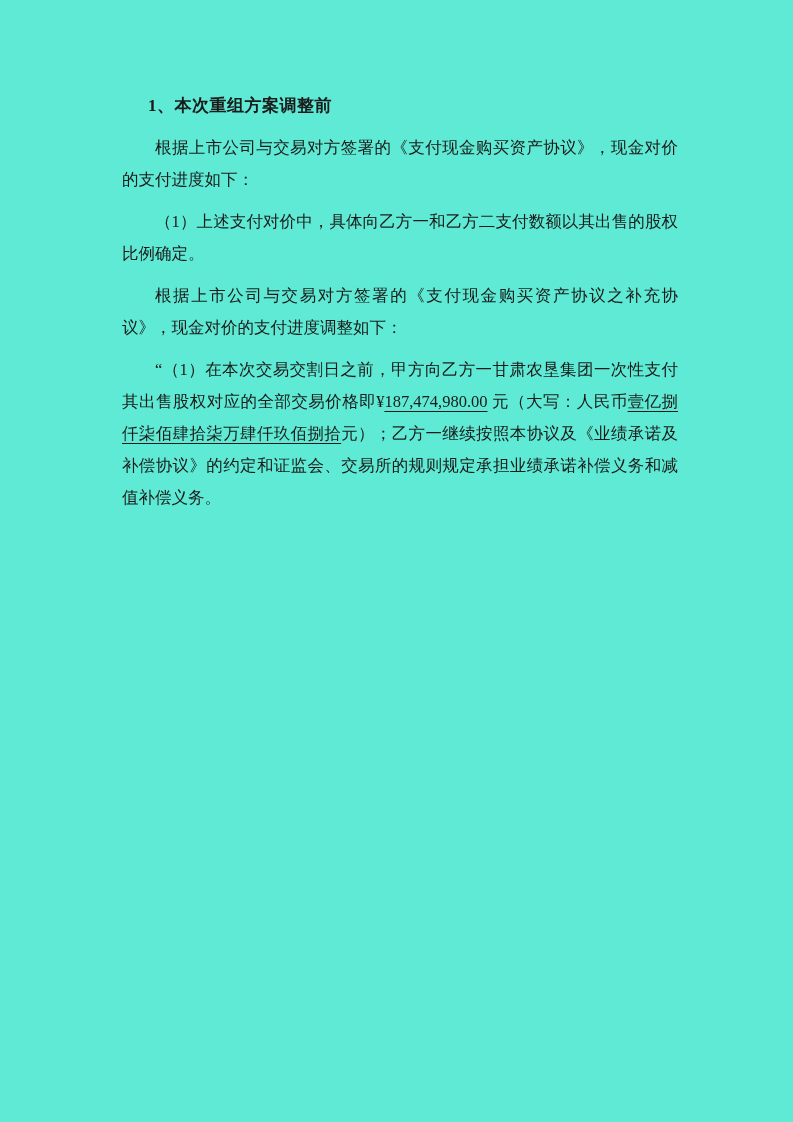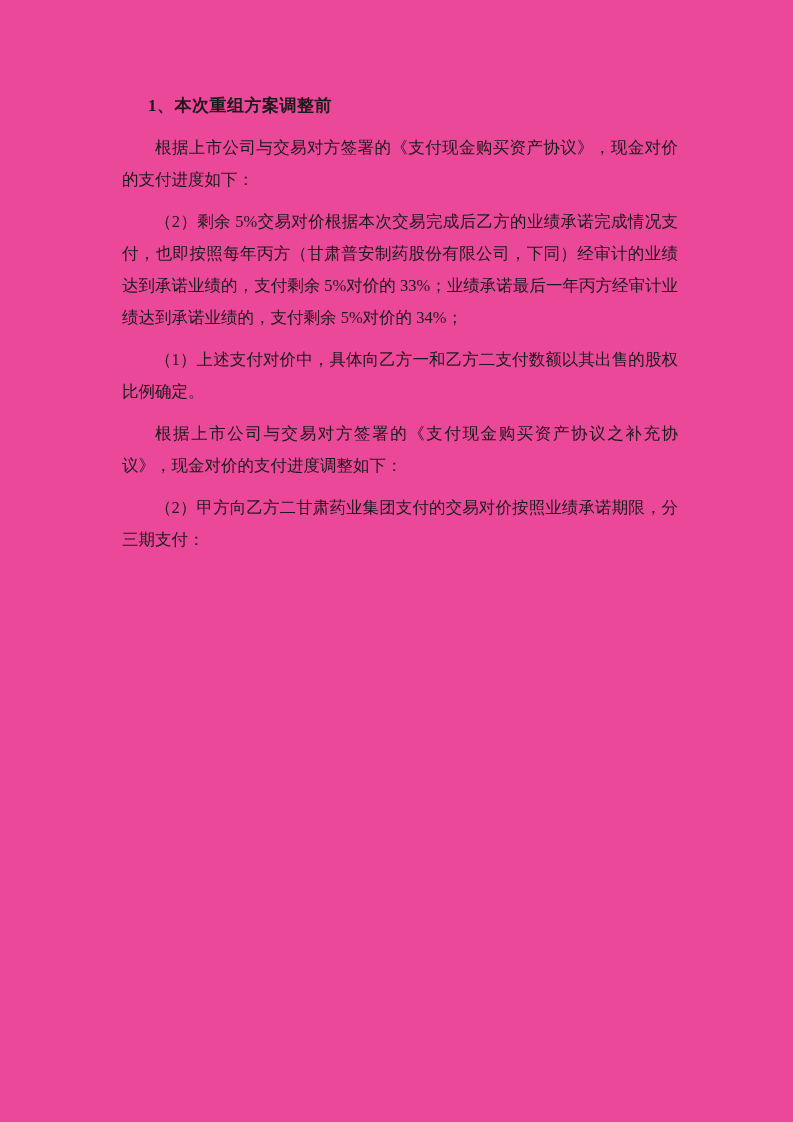--- a/index.html
+++ b/index.html
@@ -6,21 +6,21 @@
     margin: 0;
     padding: 0;
     background: #ffffff;
   }
   .page {
     position: relative;
     width: 793px;
     height: 1122px;
     box-sizing: border-box;
     padding: 90px 115px 0 114px;
-    background: #ec4899;
+    background: #5eead4;
     color: #1a1a1a;
     font-family: "Liberation Serif", "DejaVu Serif", serif;
     font-size: 16.5px;
     line-height: 32px;
     overflow: hidden;
   }
   .doc-heading {
     font-size: 17px;
     font-weight: bold;
     margin: 0 0 10px 0;
@@ -41,24 +41,23 @@
 </head>
 <body>
 
 <div class="page">
 
   <h2 class="doc-heading">1、本次重组方案调整前</h2>
 
   <p class="doc-para">根据上市公司与交易对方签署的《支付现金购买资产协议》，现金对价的支付进度如下：</p>
 
 
-  <p class="doc-para">（2）剩余 5%交易对价根据本次交易完成后乙方的业绩承诺完成情况支付，也即按照每年丙方（甘肃普安制药股份有限公司，下同）经审计的业绩达到承诺业绩的，支付剩余 5%对价的 33%；业绩承诺最后一年丙方经审计业绩达到承诺业绩的，支付剩余 5%对价的 34%；</p>
 
   <p class="doc-para">（1）上述支付对价中，具体向乙方一和乙方二支付数额以其出售的股权比例确定。</p>
 
 
   <p class="doc-para">根据上市公司与交易对方签署的《支付现金购买资产协议之补充协议》，现金对价的支付进度调整如下：</p>
 
+  <p class="doc-para"><span>“（1）在本次交易交割日之前，甲方向乙方一甘肃农垦集团一次性支付其出售股权对应的全部交易价格即¥</span><span class="u">187,474,980.00</span><span> 元（大写：人民币</span><span class="u">壹亿捌仟柒佰肆拾柒万肆仟玖佰捌拾</span><span>元）；乙方一继续按照本协议及《业绩承诺及补偿协议》的约定和证监会、交易所的规则规定承担业绩承诺补偿义务和减值补偿义务。</span></p>
 
-  <p class="doc-para">（2）甲方向乙方二甘肃药业集团支付的交易对价按照业绩承诺期限，分三期支付：</p>
 
 
 </div>
 
 </body></html>

